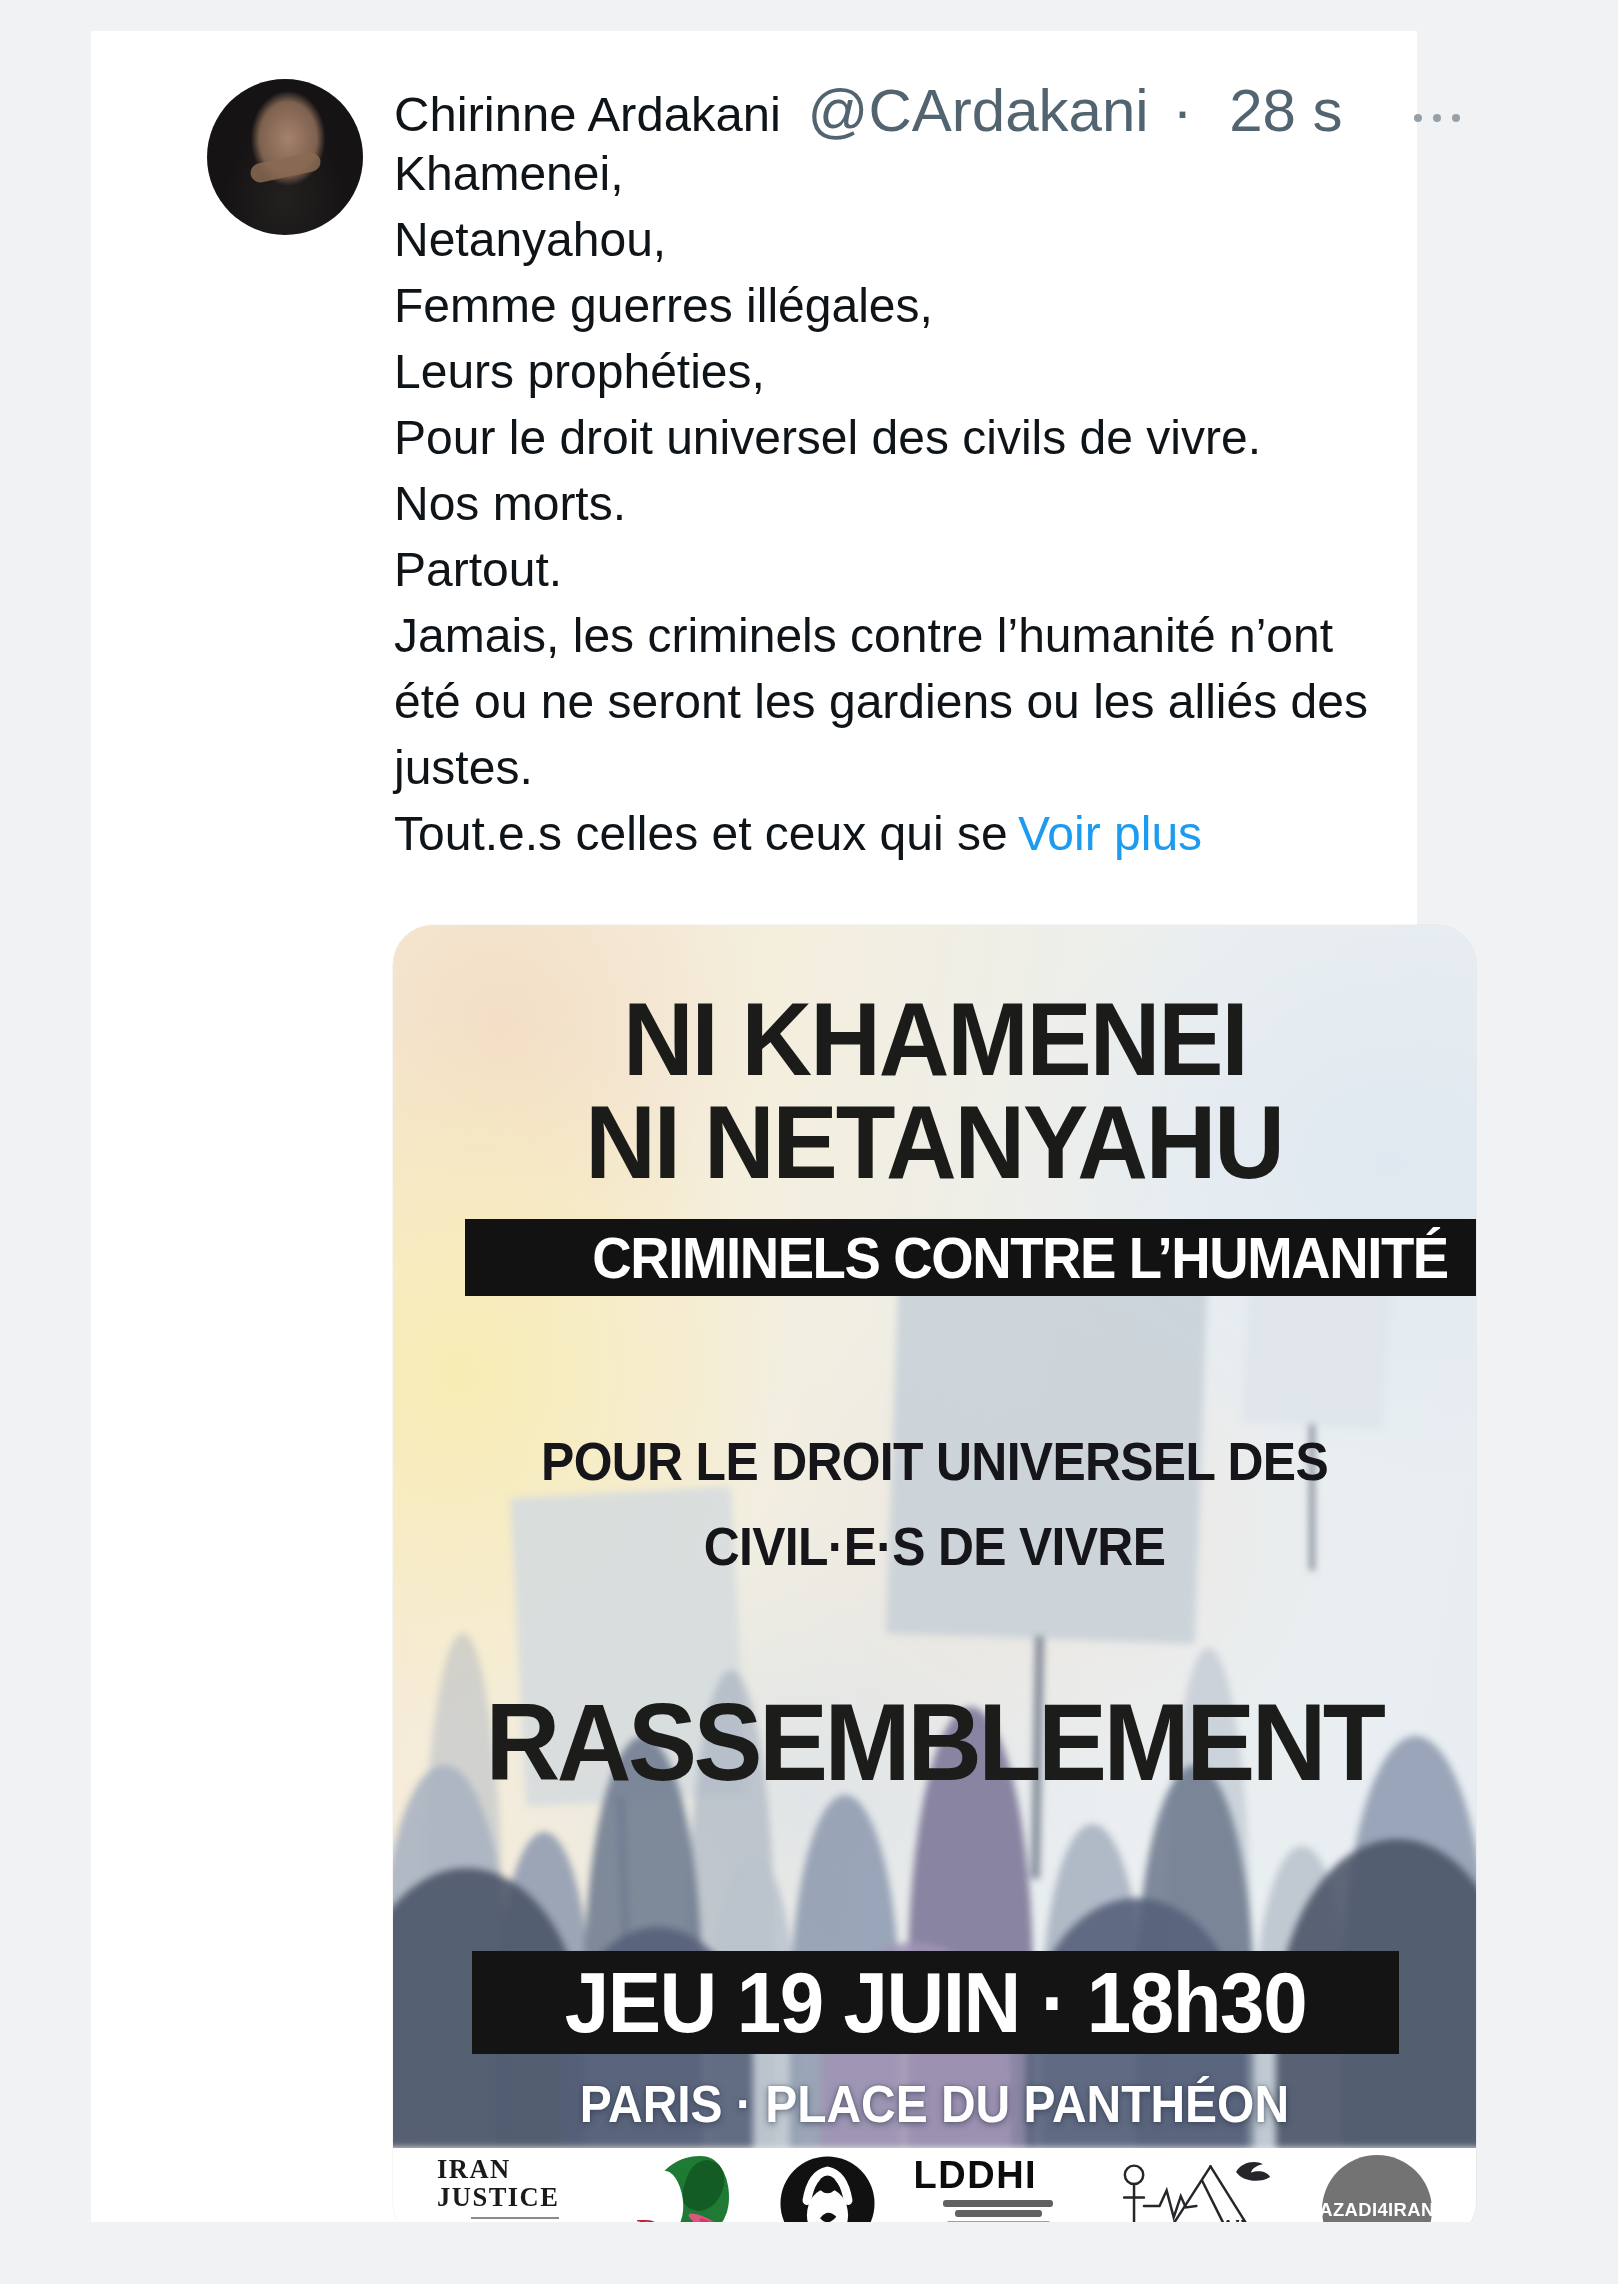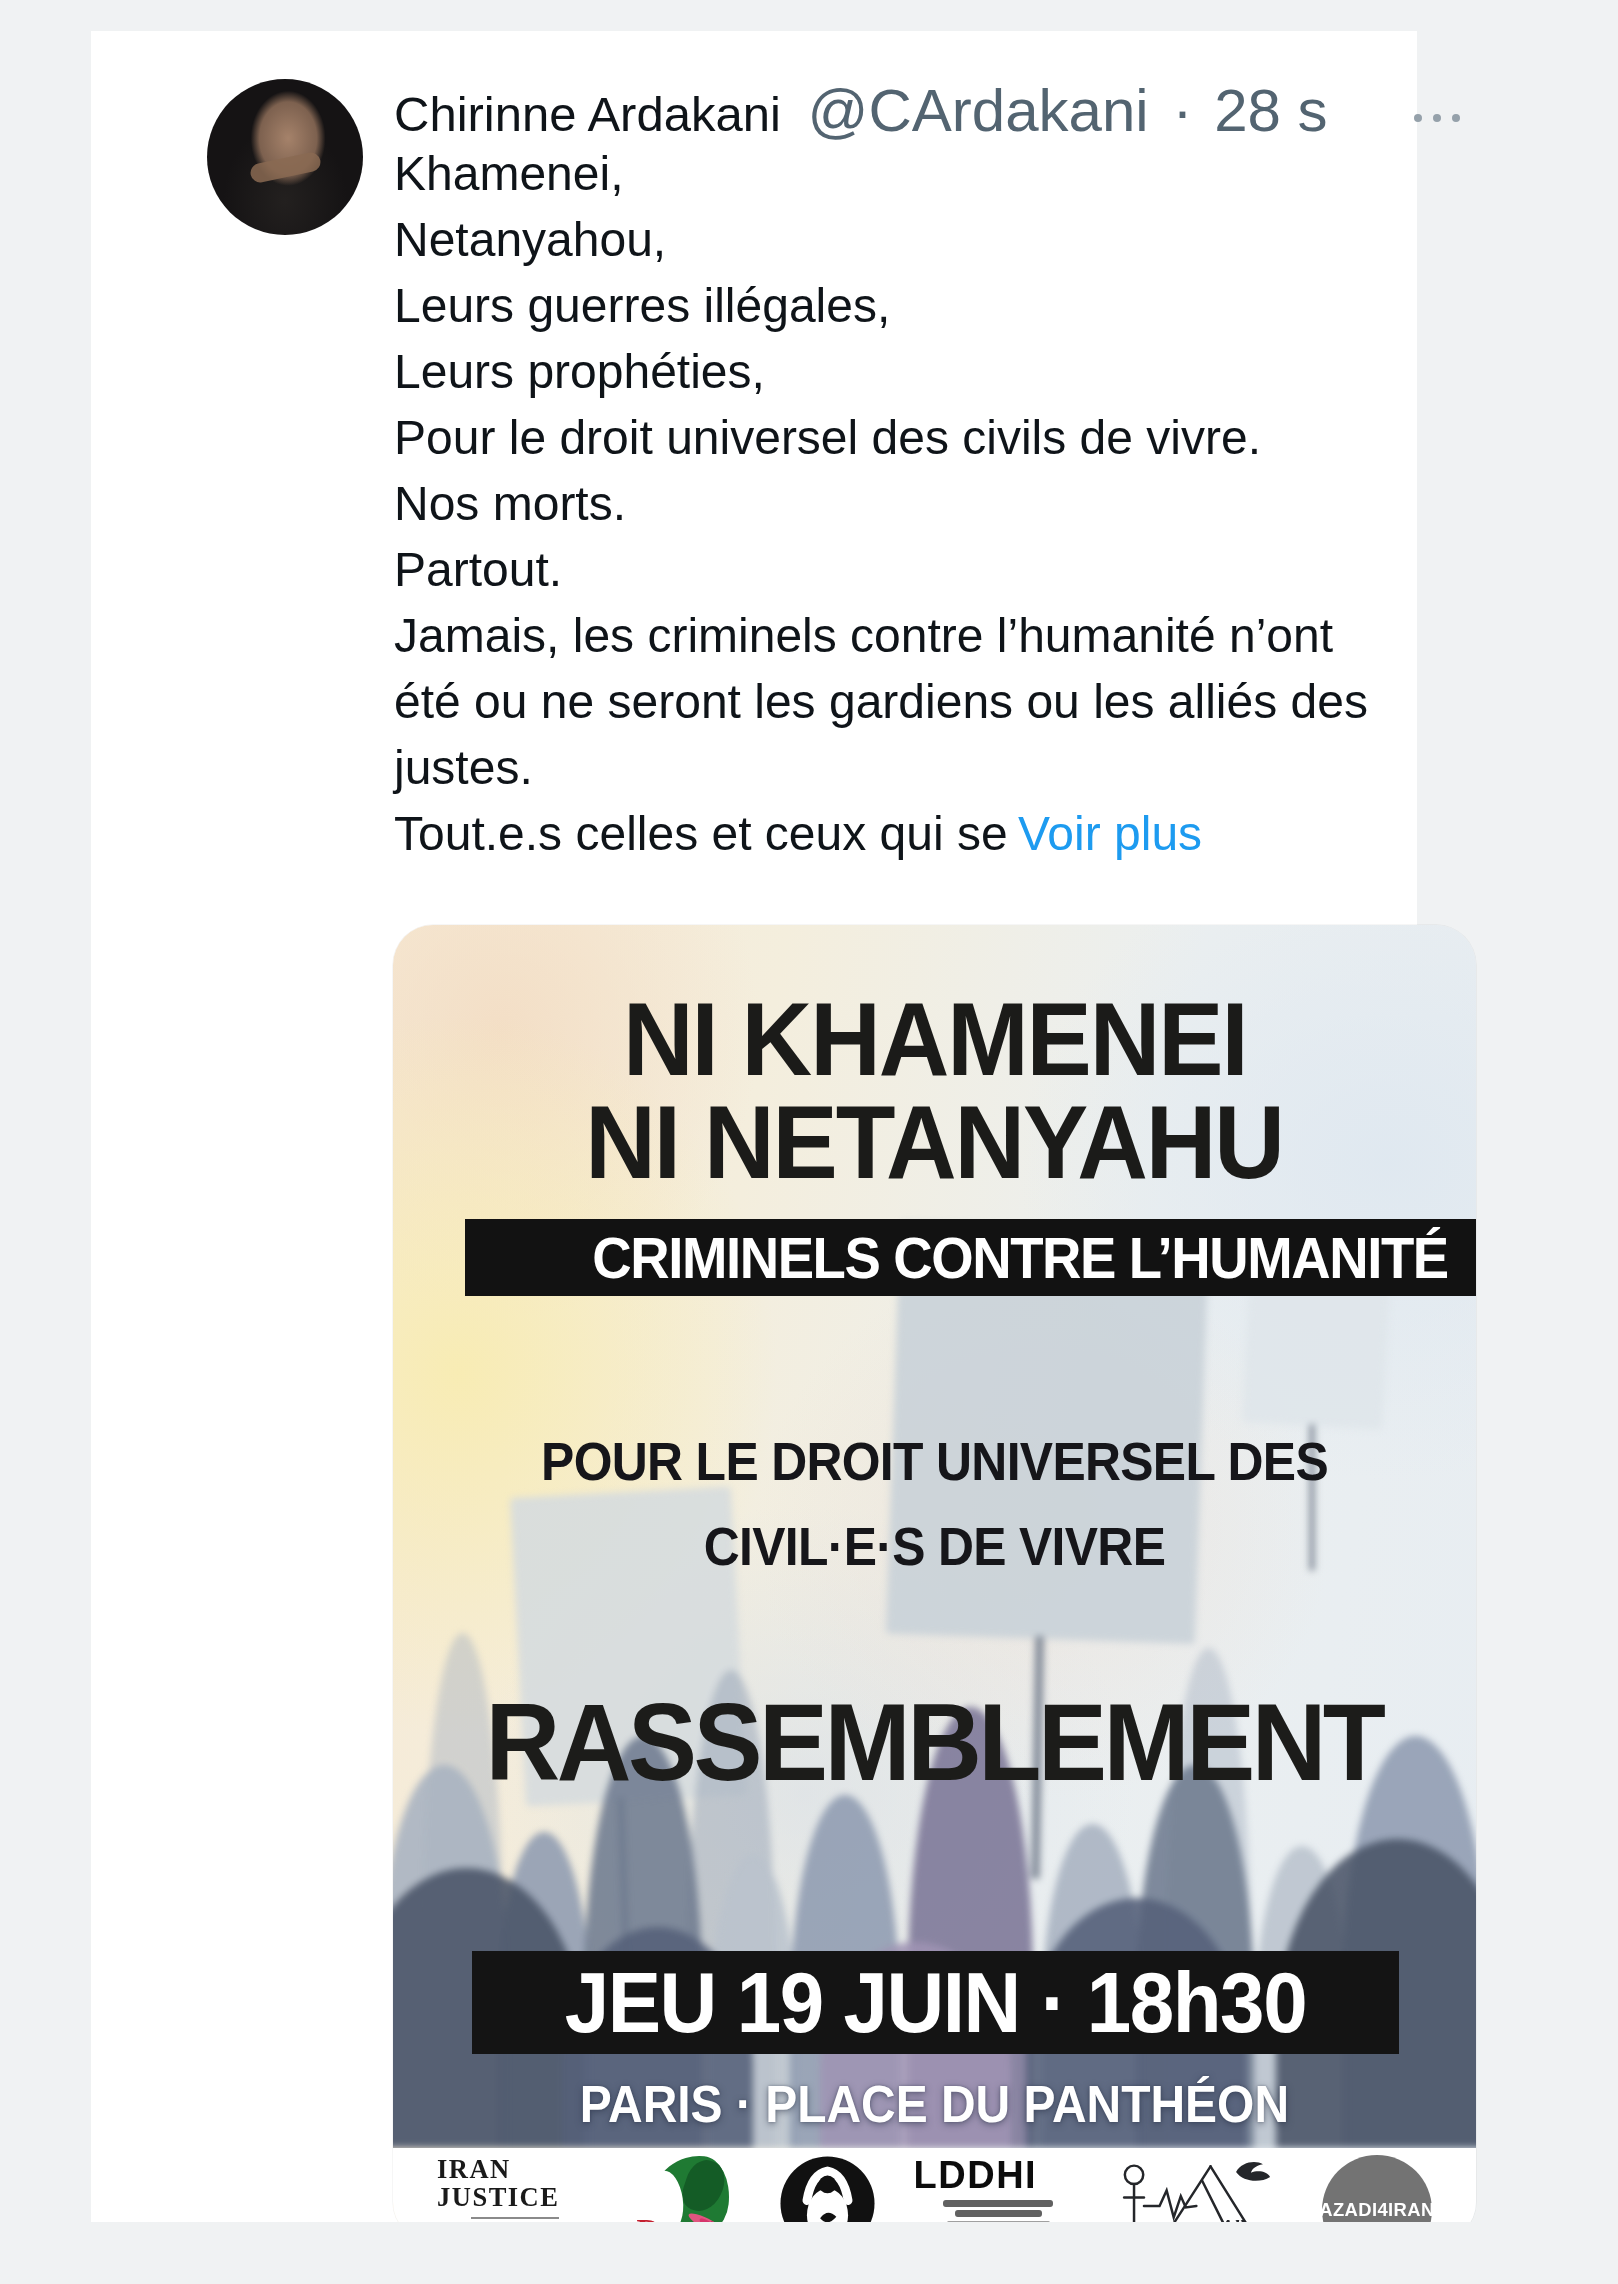--- a/index.html
+++ b/index.html
@@ -30,21 +30,21 @@
     background:#8a6a52; border-radius:10.3px; transform:rotate(-12deg); opacity:.85;
   }
   .header-row{
     position:absolute; left:303px; top:53px; width:1015px;
     font-size:49px; line-height:53px; white-space:nowrap;
   }
   .author{font-weight:normal; color:#0f1419;}
   .handle,.sep,.time{color:#536471; font-weight:400; font-size:60px;}
   .handle{margin-left:13.2px;}
   .sep{margin-left:10.3px;}
-  .time{margin-left:8px;}
+  .time{margin-left:23px;}
   .more{
     position:absolute; left:1323px; top:72px; width:71px; height:29px;
     display:flex; align-items:center; gap:11px; cursor:pointer;
   }
   .more i{width:8px; height:8px; border-radius:50%; background:#95a1aa; display:block;}
   
   .tweet-body{
     position:absolute; left:303px; top:110px; width:1045px;
     font-size:48px; line-height:66px; color:#0f1419;
   }
@@ -160,21 +160,21 @@
     </div>
     <div class="more">
       <i></i>
       <i></i>
       <i></i>
     </div>
 
     <div class="tweet-body">
       <div class="line">Khamenei,</div>
       <div class="line">Netanyahou,</div>
-      <div class="line">Leurs guerres illégales,</div>
+      <div class="line">Femme guerres illégales,</div>
       <div class="line">Leurs prophéties,</div>
       <div class="line">Pour le droit universel des civils de vivre.</div>
       <div class="line">Nos morts.</div>
       <div class="line">Partout.</div>
       <div class="line">Jamais, les criminels contre l’humanité n’ont</div>
       <div class="line">été ou ne seront les gardiens ou les alliés des</div>
       <div class="line">justes.</div>
       <div class="line">
         <span>Tout.e.s celles et ceux qui se</span><a class="see-more">Voir plus</a>
       </div>

